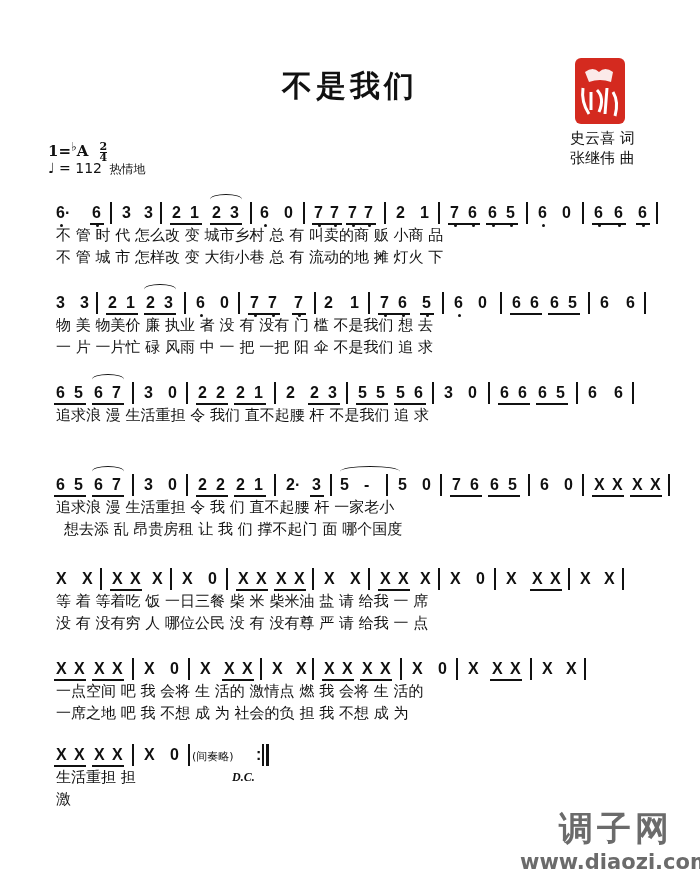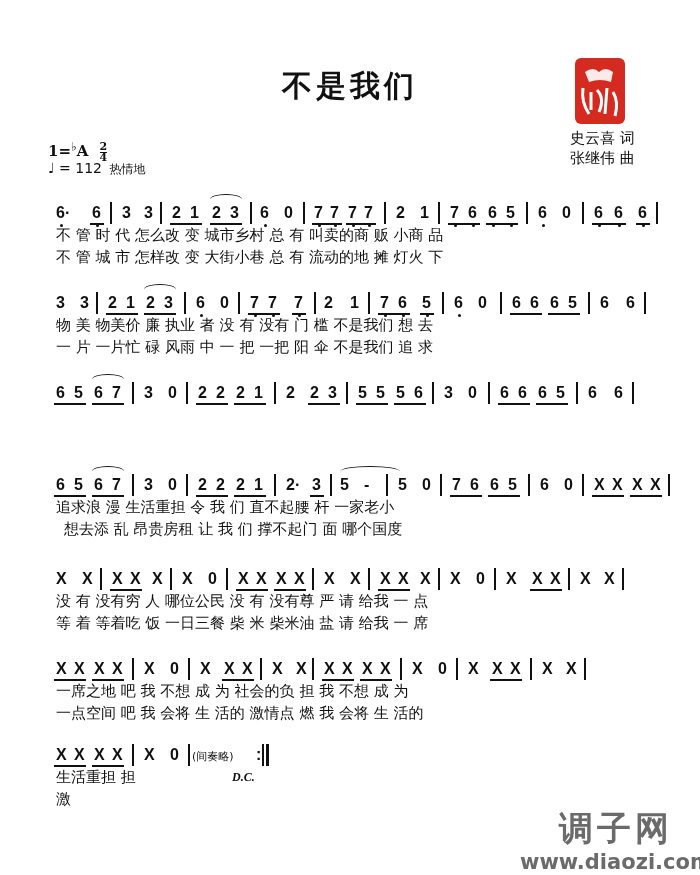--- a/index.html
+++ b/index.html
@@ -229,20 +229,23 @@
       <span style="left:470px">6</span>
       <span style="left:490px">6</span>
       <span style="left:508px">5</span>
     <div class="ul" style="left:450px;width:32px"></div>
       <div class="ul" style="left:488px;width:32px"></div>
     <div class="bar" style="left:528px"></div>
     <span style="left:540px">6</span>
       <span style="left:566px">6</span>
     <div class="bar" style="left:584px"></div>
   </div>
+  <div class="lyr">
+      <span style="left:8px">追求浪 漫 生活重担 令 我们 直不起腰 杆 不是我们 追 求</span>
+    </div>
 </div>
 
 <div class="row" style="top:472px;">
   <div class="notes">
     <span style="left:8px">6</span>
       <span style="left:26px">5</span>
       <span style="left:46px">6</span>
       <span style="left:64px">7</span>
     <div class="ul" style="left:6px;width:32px"></div>
       <div class="ul" style="left:44px;width:32px"></div>
@@ -329,24 +332,24 @@
     <span style="left:458px">X</span>
       <span style="left:484px">X</span>
       <span style="left:502px">X</span>
     <div class="ul" style="left:482px;width:32px"></div>
     <div class="bar" style="left:520px"></div>
     <span style="left:532px">X</span>
       <span style="left:556px">X</span>
     <div class="bar" style="left:574px"></div>
   </div>
   <div class="lyr">
+      <span style="left:8px">等 着 等着吃 饭 一日三餐 柴 米 柴米油 盐 请 给我 一 席</span>
+    </div>
+  <div class="lyr">
       <span style="left:8px">没 有 没有穷 人 哪位公民 没 有 没有尊 严 请 给我 一 点</span>
-    </div>
-  <div class="lyr">
-      <span style="left:8px">等 着 等着吃 饭 一日三餐 柴 米 柴米油 盐 请 给我 一 席</span>
     </div>
 </div>
 
 <div class="row" style="top:656px;">
   <div class="notes">
     <span style="left:8px">X</span>
       <span style="left:26px">X</span>
       <span style="left:46px">X</span>
       <span style="left:64px">X</span>
     <div class="ul" style="left:6px;width:32px"></div>
@@ -376,24 +379,24 @@
     <span style="left:420px">X</span>
       <span style="left:444px">X</span>
       <span style="left:462px">X</span>
     <div class="ul" style="left:442px;width:32px"></div>
     <div class="bar" style="left:482px"></div>
     <span style="left:494px">X</span>
       <span style="left:518px">X</span>
     <div class="bar" style="left:536px"></div>
   </div>
   <div class="lyr">
+      <span style="left:8px">一点空间 吧 我 会将 生 活的 激情点 燃 我 会将 生 活的</span>
+    </div>
+  <div class="lyr">
       <span style="left:8px">一席之地 吧 我 不想 成 为 社会的负 担 我 不想 成 为</span>
-    </div>
-  <div class="lyr">
-      <span style="left:8px">一点空间 吧 我 会将 生 活的 激情点 燃 我 会将 生 活的</span>
     </div>
 </div>
 
 <div class="row" style="top:742px;">
   <div class="notes">
     <span style="left:8px">X</span>
       <span style="left:26px">X</span>
       <span style="left:46px">X</span>
       <span style="left:64px">X</span>
     <div class="ul" style="left:6px;width:32px"></div>

